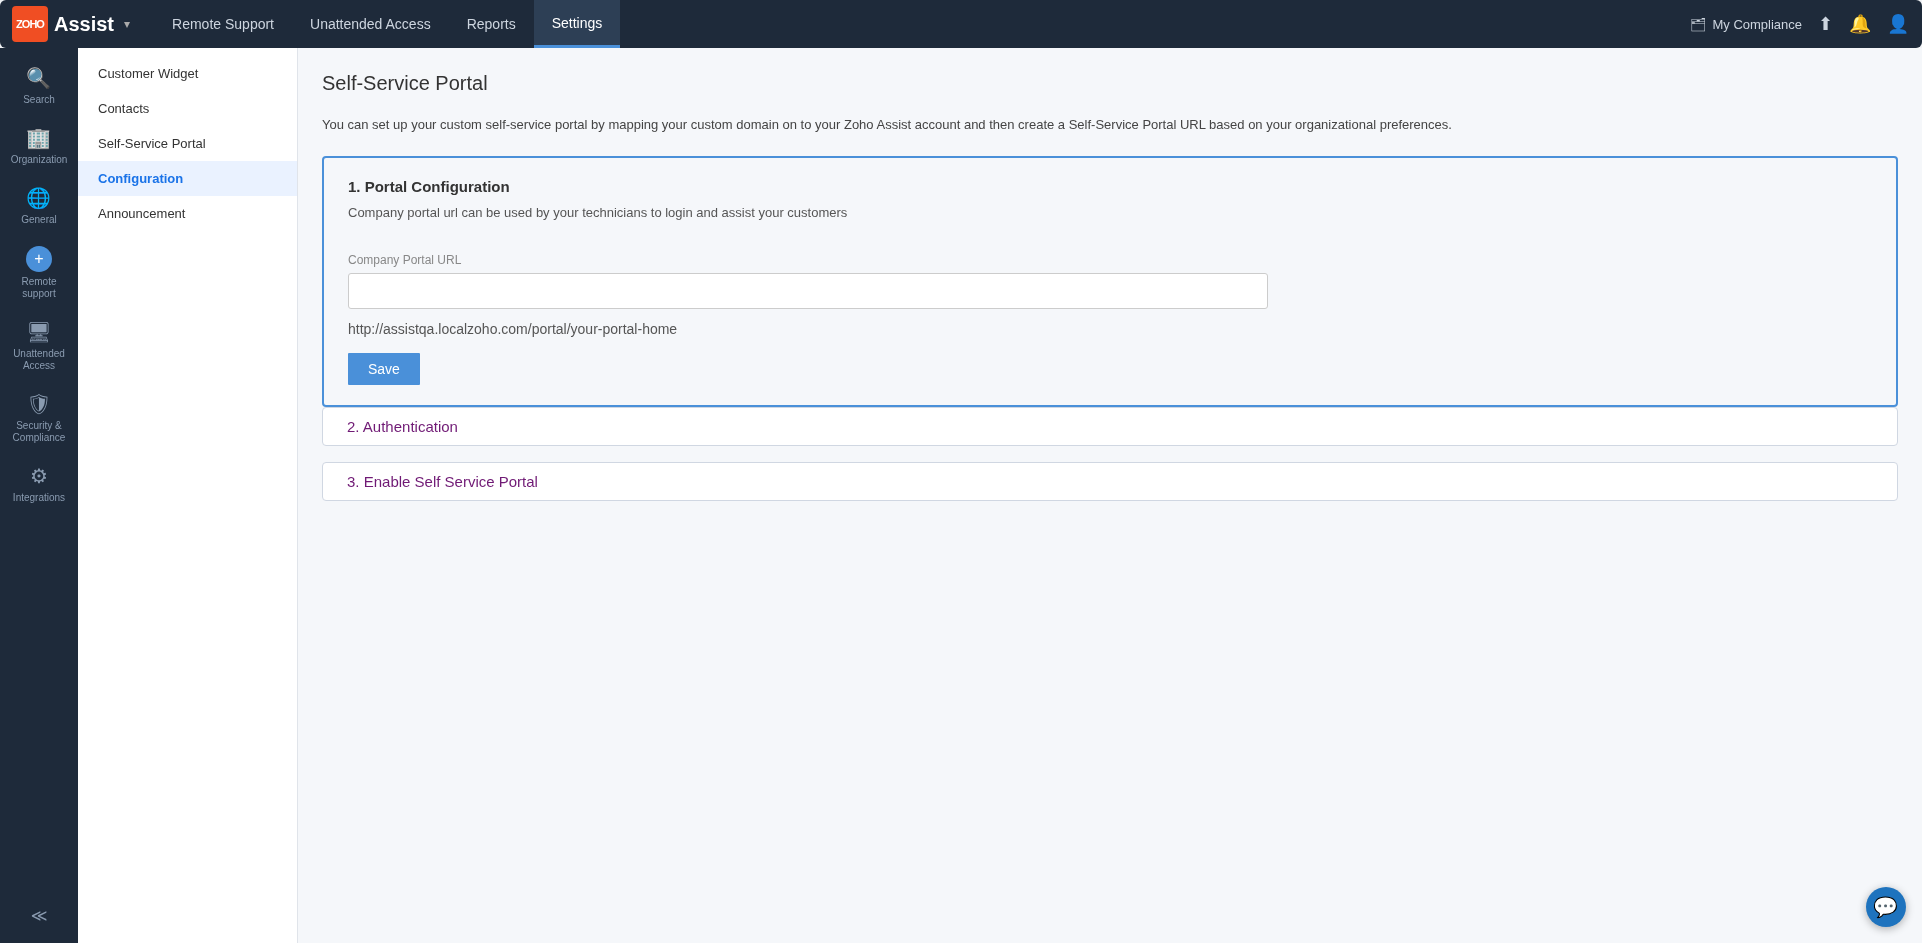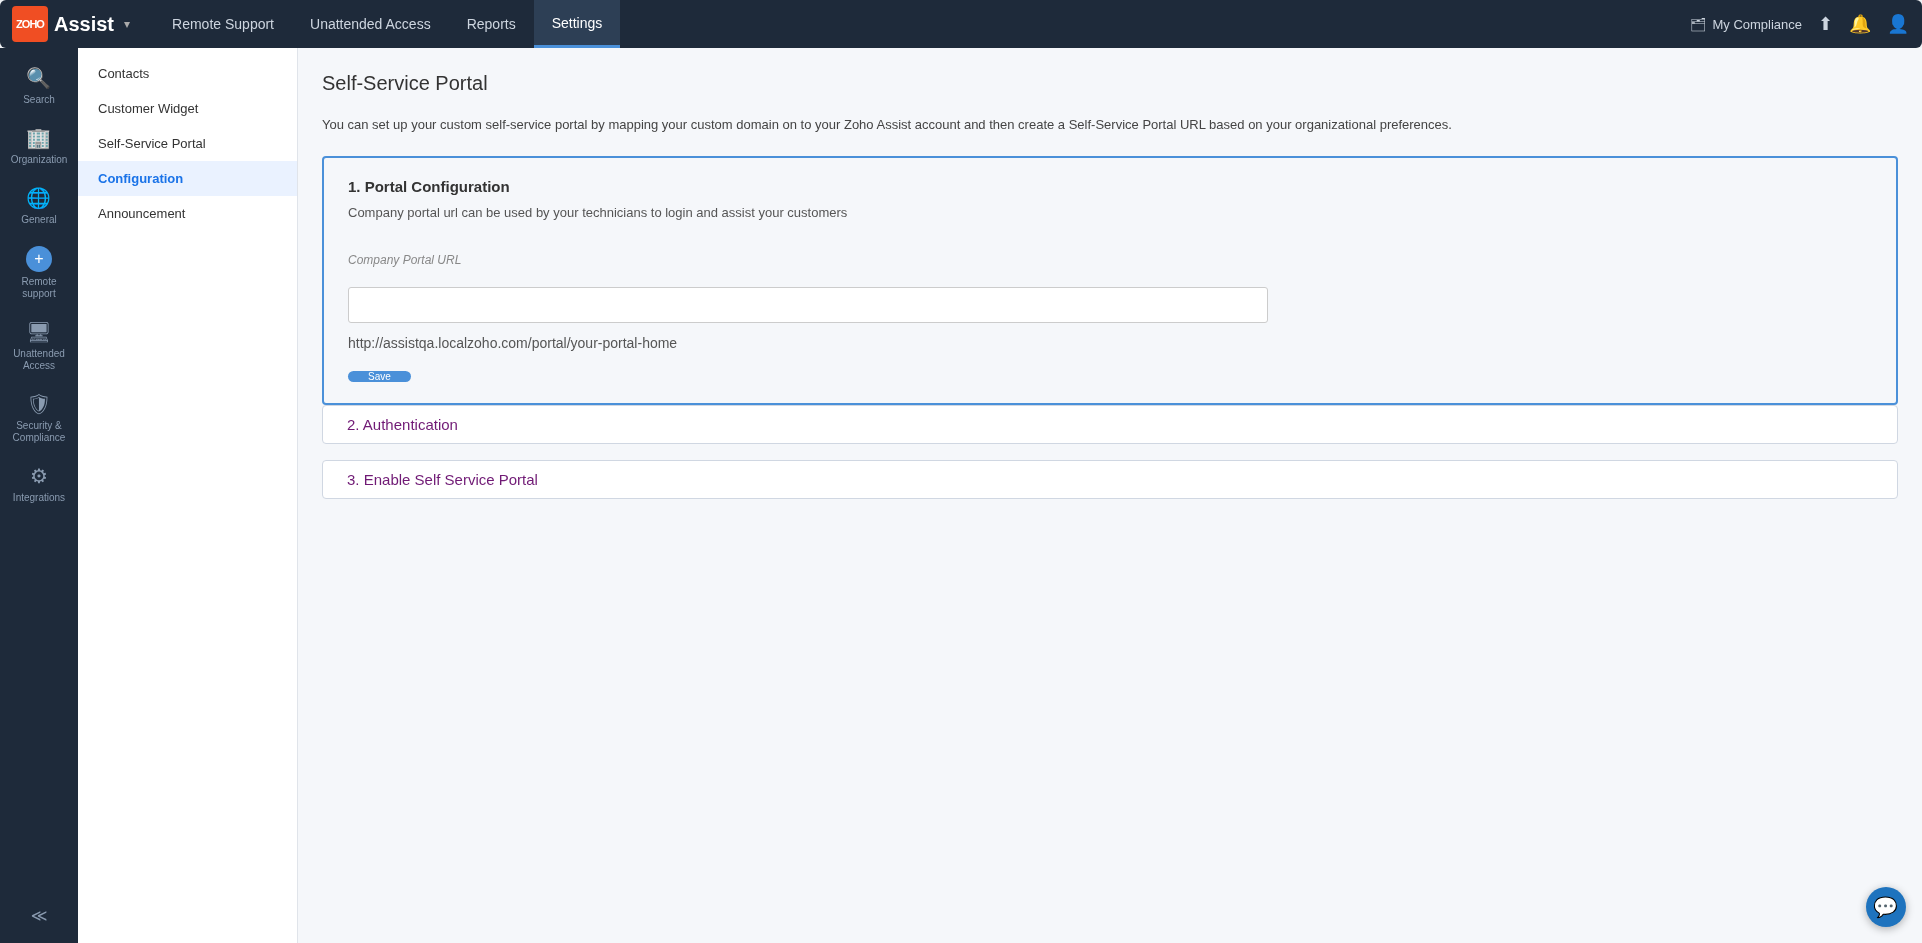--- a/index.html
+++ b/index.html
@@ -176,45 +176,44 @@
       margin-bottom: 10px;
     }
     .section-desc {
       color: #555;
       font-size: 13px;
       margin-bottom: 33px;
     }
     .field-label {
       color: #888;
       font-size: 12px;
-      margin-bottom: 20px;
-      font-style: italic;
+      margin-bottom: 6px;
     }
     .text-input {
       width: 100%;
       max-width: 920px;
       height: 36px;
       border: 1px solid #ccc;
       border-radius: 3px;
       padding: 0 10px;
       font-size: 13px;
       outline: none;
     }
     .portal-url {
       color: #555;
       font-size: 14px;
       margin: 12px 0 16px 0;
     }
     .save-btn {
       background: #4a90d9;
       color: white;
       border: none;
-      border-radius: 14px;
-      padding: 0 20px;
-      font-size: 10px;
+      border-radius: 1px;
+      padding: 8px 20px;
+      font-size: 14px;
       cursor: pointer;
     }
     .collapsed-section {
       border: 1px solid #d0d7e2;
       border-radius: 4px;
       margin-bottom: 16px;
       background: white;
     }
     .collapsed-header {
       padding: 10px 24px;
@@ -311,22 +310,22 @@
       <span class="si-label">Integrations</span>
     </div>
     <div class="sidebar-bottom">
       <div class="sidebar-item">
         <span style="font-size:16px;">≪</span>
       </div>
     </div>
   </aside>
 
   <aside class="second-sidebar">
+    <div class="second-sidebar-item">Customer Widget</div>
     <div class="second-sidebar-item">Contacts</div>
-    <div class="second-sidebar-item">Customer Widget</div>
     <div class="second-sidebar-item">Self-Service Portal</div>
     <div class="second-sidebar-item active">Configuration</div>
     <div class="second-sidebar-item">Announcement</div>
   </aside>
 
   <main class="content-area">
     <h1 class="page-title">Self-Service Portal</h1>
 
     <p class="description-text">You can set up your custom self-service portal by mapping your custom domain on to your Zoho Assist account and then create a Self-Service Portal URL based on your organizational preferences.</p>
 

